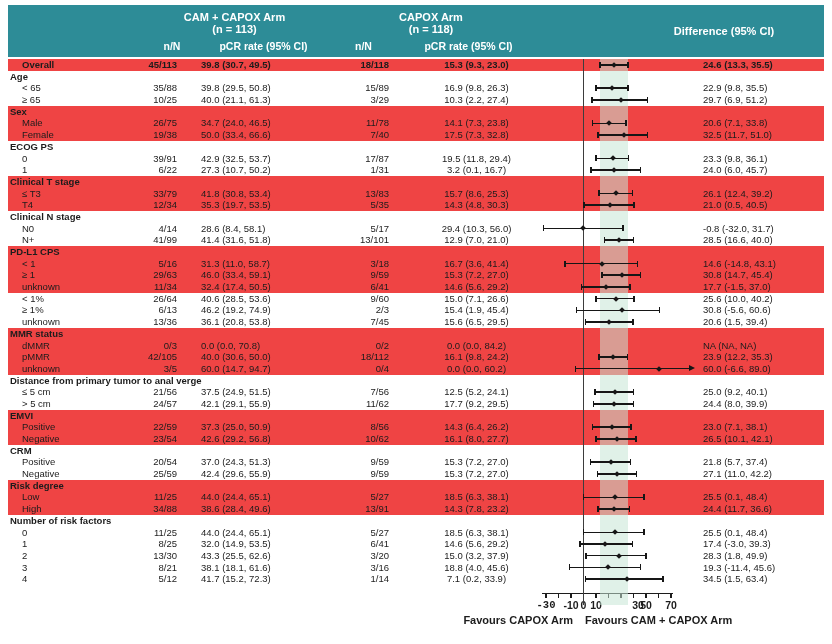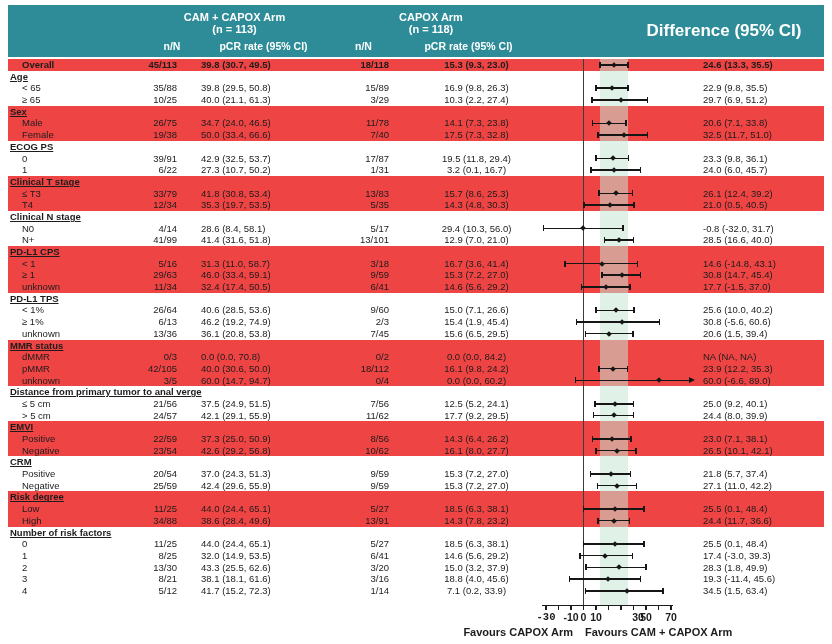--- a/index.html
+++ b/index.html
@@ -26,34 +26,34 @@
   .arm1 { grid-column:2; }
   .arm2 { grid-column:3; }
   .subcols {
     grid-row:2; grid-column:1/5;
     display:grid; grid-template-columns:135px 58px 125px 75px 135px;
     font-weight:bold; font-size:10.5px; align-items:center;
   }
   .subcols div { text-align:center; }
   .hdr-diff {
     grid-column:4/6; grid-row:1/3; display:flex; align-items:center;
-    justify-content:center; font-weight:bold; font-size:17px; padding-left:88px;
+    justify-content:center; font-weight:bold; font-size:11px; padding-left:88px;
   }
 
   
   .table { position:relative; }
   .group.gray { background:#ef4444; }
   .row {
     display:grid;
     grid-template-columns:135px 58px 125px 75px 135px 165px 1fr;
     height:11.7px; line-height:11.7px; font-size:9.5px; white-space:nowrap;
   }
   .row.bold { font-weight:bold; }
   .c-label { padding-left:14px; overflow:visible; }
-  .row.ghead .c-label { padding-left:2px; font-weight:bold; grid-column:1/8;text-decoration:underline; }
+  .row.ghead .c-label { padding-left:2px; font-weight:bold; grid-column:1/8; }
   .c-nn1 { text-align:right; padding-right:24px; }
   .c-pcr1 { text-align:left; }
   .c-nn2 { text-align:right; padding-right:12px; }
   .c-pcr2 { text-align:center; padding-left:16px; }
   .c-plot { position:relative; }
   .c-diff { padding-left:2px; }
 
   
   .ci-line  { position:absolute; top:50%; margin-top:-0.75px; height:1.5px; background:#161616; z-index:2; }
   .ci-cap   { position:absolute; top:50%; margin-top:-3px; width:1.5px; height:6px; background:#161616; z-index:2; }
@@ -323,23 +323,20 @@
           <div class="c-plot">
             <div class="ci-line" style="left: 45.625px; width: 48.125px;"></div>
             <div class="ci-cap" style="left: 44.875px;"></div>
             <div class="ci-cap" style="left: 93px;"></div>
             <div class="ci-dot" style="left: 69.625px;"></div>
           </div>
           <div class="c-diff">17.7 (-1.5, 37.0)</div>
         </div>
       </div>
       <div class="group">
-        <div class="row ghead">
-          <div class="c-label">PD-L1 TPS</div>
-        </div>
         <div class="row">
           <div class="c-label">&lt; 1%</div>
           <div class="c-nn1">26/64</div>
           <div class="c-pcr1">40.6 (28.5, 53.6)</div>
           <div class="c-nn2">9/60</div>
           <div class="c-pcr2">15.0 (7.1, 26.6)</div>
           <div class="c-plot">
             <div class="ci-line" style="left: 60px; width: 37.75px;"></div>
             <div class="ci-cap" style="left: 59.25px;"></div>
             <div class="ci-cap" style="left: 97px;"></div>

